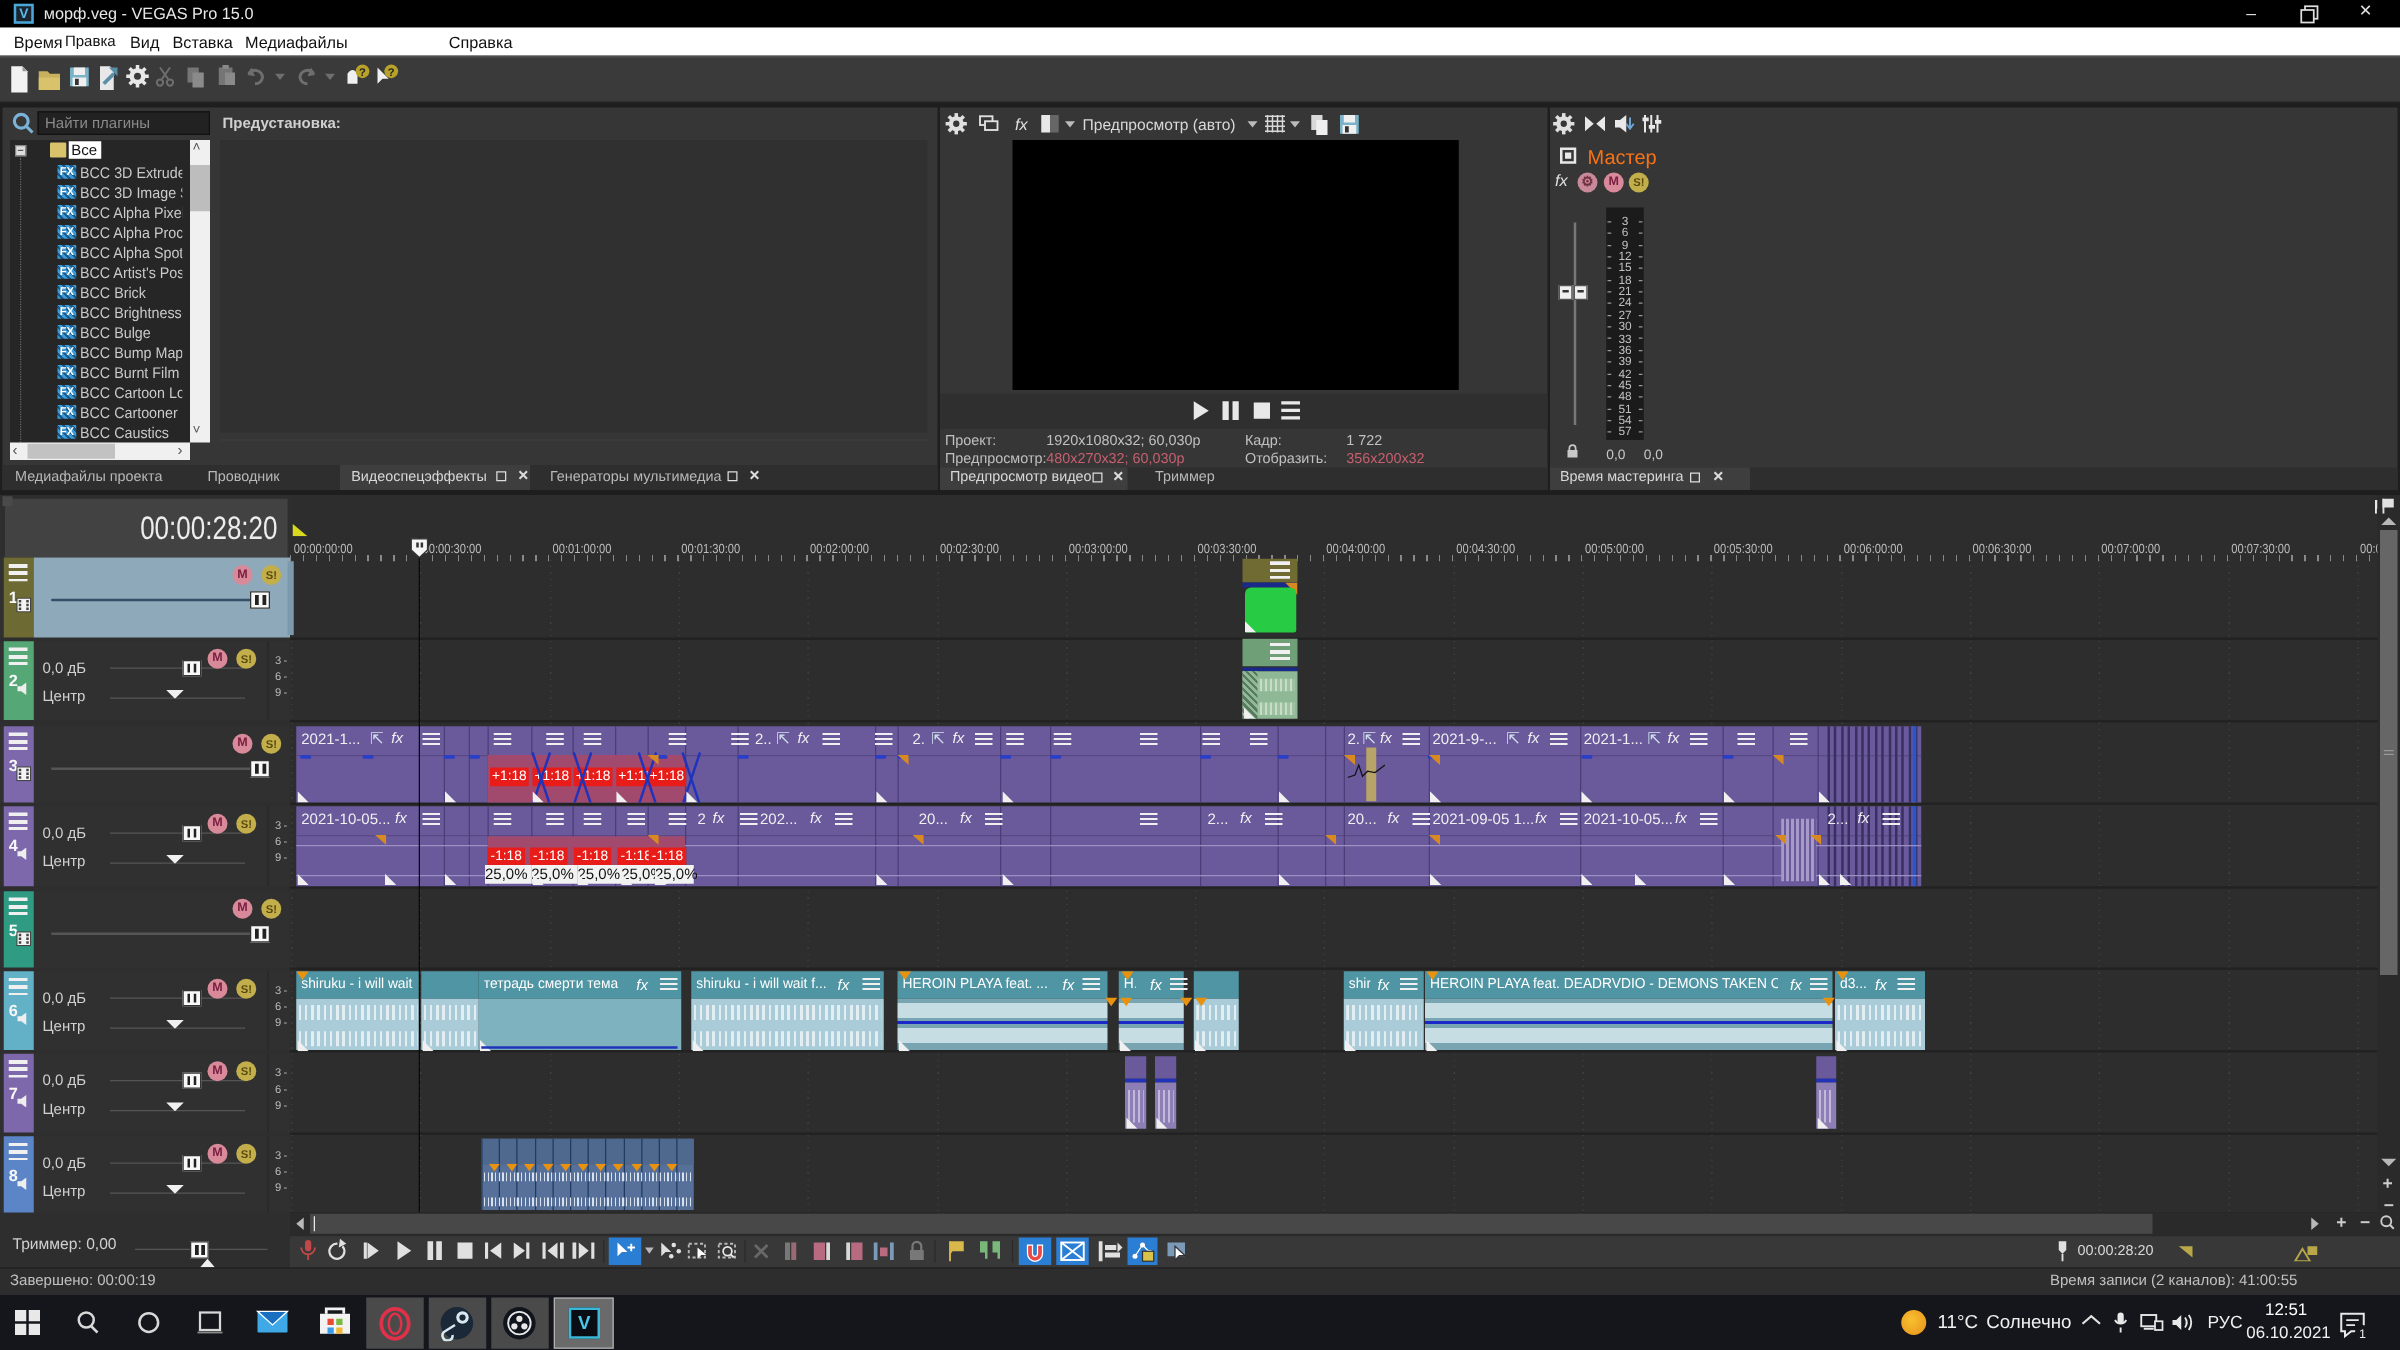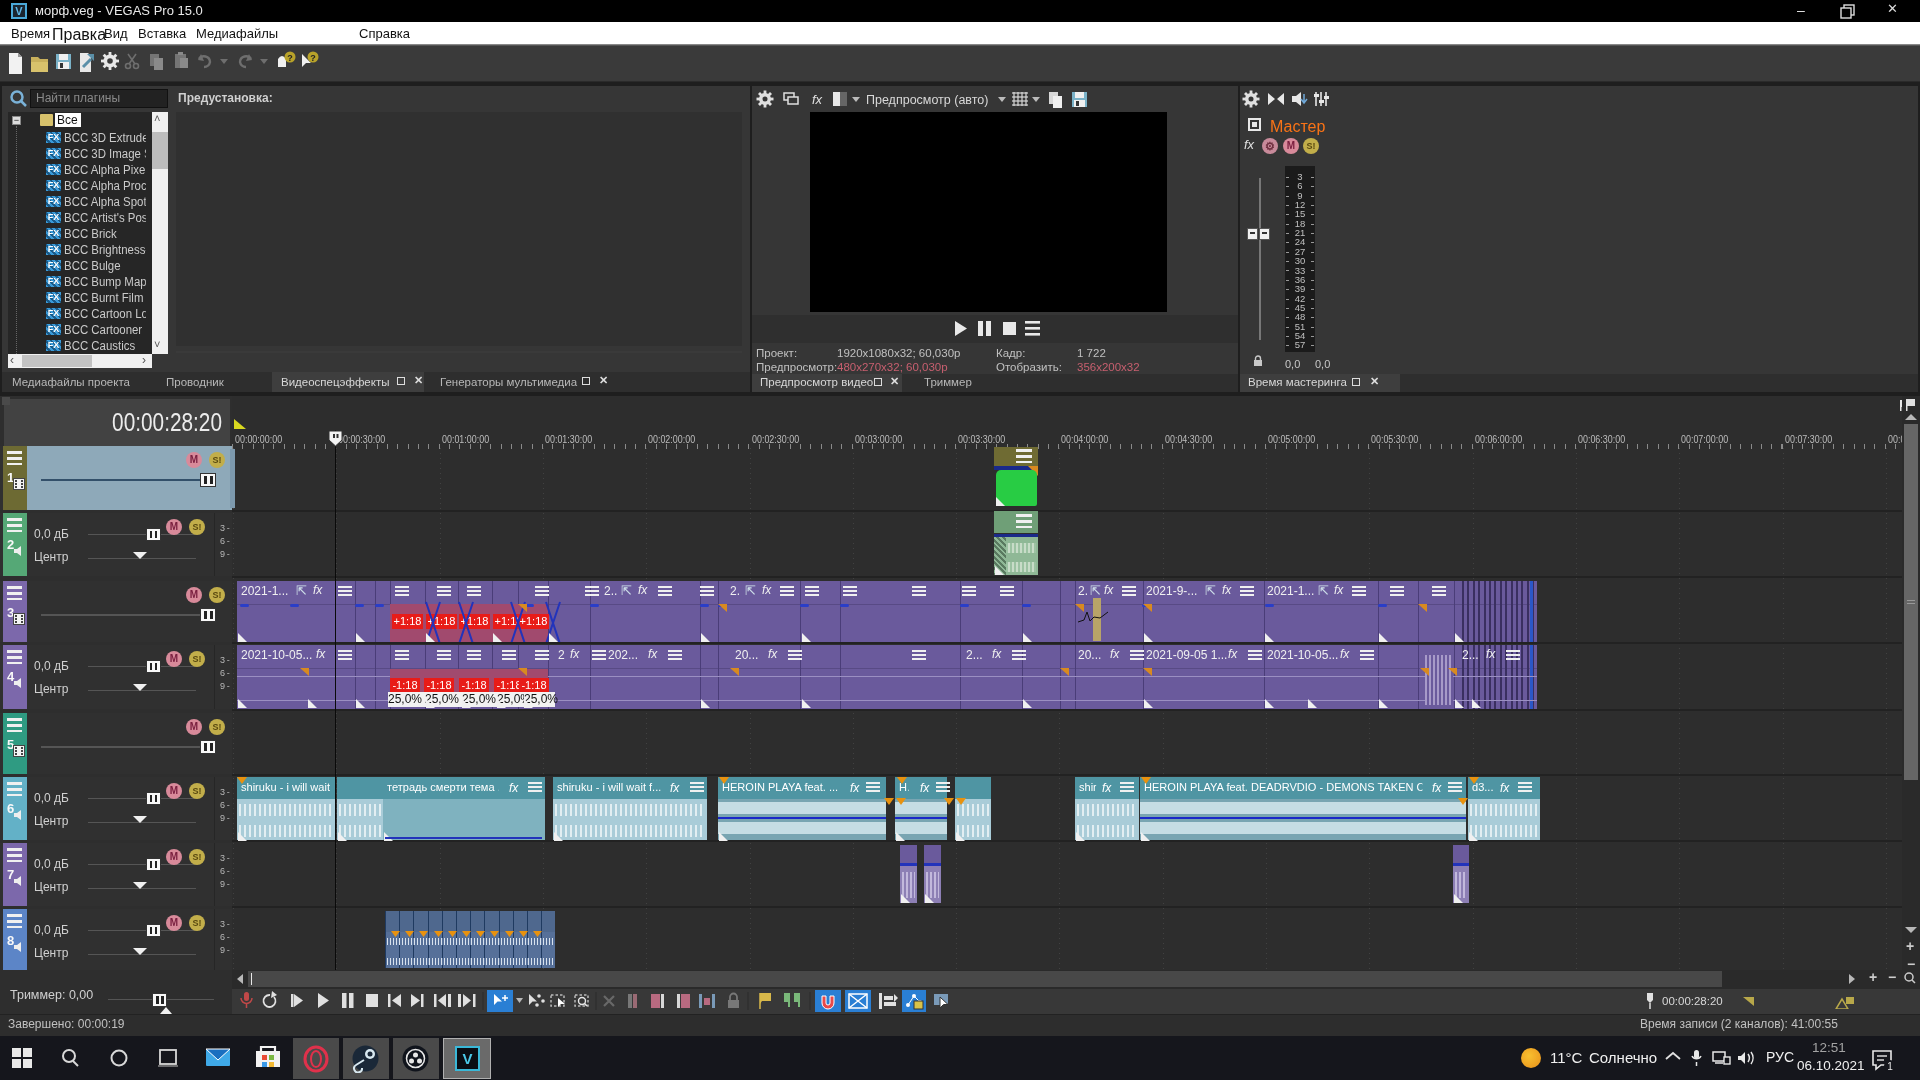--- a/index.html
+++ b/index.html
@@ -10,21 +10,21 @@
 <div style="left:11px;top:3px;width:16px;height:16px;background:#1a2530;border:2px solid #4aa8d8;color:#5fb8e8;font-size:11px;font-weight:bold;text-align:center;line-height:12px;">V</div>
 <div style="left:35px;top:3px;color:#e8e8e8;font-size:13px;white-space:nowrap;">морф.veg - VEGAS Pro 15.0</div>
 <div style="left:1797px;top:2px;color:#ddd;font-size:14px;">–</div>
 <svg style="position:absolute;left:1840px;top:4px" width="16" height="16">
       <rect x="4" y="1" width="10" height="10" fill="none" stroke="#ddd" stroke-width="1.4"></rect>
       <rect x="1" y="4" width="10" height="10" fill="#000" stroke="#ddd" stroke-width="1.4"></rect>
     </svg>
 <div style="left:1887px;top:1px;color:#ddd;font-size:13px;">✕</div>
 <div style="left:0px;top:22px;width:1920px;height:23px;background:#fff;border-bottom:1px solid #888;"></div>
 <div style="left:11px;top:26px;color:#111;font-size:13px;white-space:nowrap;">Время</div>
-<div style="left:52px;top:26px;color:#111;font-size:16px;white-space:nowrap;">Правка</div>
+<div style="left:52px;top:26px;color:#111;font-size:12px;white-space:nowrap;">Правка</div>
 <div style="left:104px;top:26px;color:#111;font-size:13px;white-space:nowrap;">Вид</div>
 <div style="left:138px;top:26px;color:#111;font-size:13px;white-space:nowrap;">Вставка</div>
 <div style="left:196px;top:26px;color:#111;font-size:13px;white-space:nowrap;">Медиафайлы</div>
 <div style="left:285px;top:26px;color:#111;font-size:13px;white-space:nowrap;margin-top:47px;">Настройки</div>
 <div style="left:359px;top:26px;color:#111;font-size:13px;white-space:nowrap;">Справка</div>
 <div style="left:0px;top:45px;width:1920px;height:37px;background:#3a3a3a;border-top:1px solid #555;border-bottom:1px solid #2a2a2a;"></div>
 <svg style="position:absolute;left:0;top:45px" width="340" height="37" viewBox="0 0 340 37">
       <path d="M9 8 h9 l4 4 v17 h-13 z" fill="#f2f2f2"></path>
       <path d="M18 8 l4 4 h-4 z" fill="#999"></path>
       <path d="M31 12 h7 l2 2 h8 v13 h-17 z" fill="#c8b05c"></path>
@@ -1279,21 +1279,21 @@
 <svg style="position:absolute;left:1712px;top:1050px" width="20" height="16">
       <rect x="1" y="2" width="12" height="9" fill="none" stroke="#e8e8e8" stroke-width="1.5"></rect>
       <line x1="3" y1="13" x2="11" y2="13" stroke="#e8e8e8" stroke-width="1.5"></line>
       <rect x="12" y="7" width="6" height="7" fill="#15161c" stroke="#e8e8e8" stroke-width="1.4"></rect>
     </svg>
 <svg style="position:absolute;left:1736px;top:1050px" width="22" height="16">
       <path d="M2 6 h3 l4 -4 v12 l-4 -4 h-3 z" fill="#e8e8e8"></path>
       <path d="M12 4 a7 7 0 0 1 0 8 M15 2 a10 10 0 0 1 0 12" fill="none" stroke="#e8e8e8" stroke-width="1.5"></path>
     </svg>
 <div style="left:1766px;top:1049px;color:#f0f0f0;font-size:14px;">РУС</div>
-<div style="left:1812px;top:1040px;color:#a3a3a3;font-size:13.5px;">12:51</div>
+<div style="left:1812px;top:1040px;color:#ffffff;font-size:13.5px;">12:51</div>
 <div style="left:1797px;top:1058px;color:#f0f0f0;font-size:13.5px;">06.10.2021</div>
 <svg style="position:absolute;left:1870px;top:1047px" width="26" height="26">
       <path d="M3 4 h18 v14 h-10 l-5 4 v-4 h-3 z" fill="none" stroke="#e8e8e8" stroke-width="1.6"></path>
       <line x1="7" y1="9" x2="17" y2="9" stroke="#e8e8e8" stroke-width="1.4"></line>
       <line x1="7" y1="13" x2="14" y2="13" stroke="#e8e8e8" stroke-width="1.4"></line>
       <circle cx="20" cy="19" r="6" fill="#15161c"></circle>
       <text x="20" y="23" font-size="10" fill="#e8e8e8" text-anchor="middle">1</text>
     </svg>
 </div>
 </body></html>

